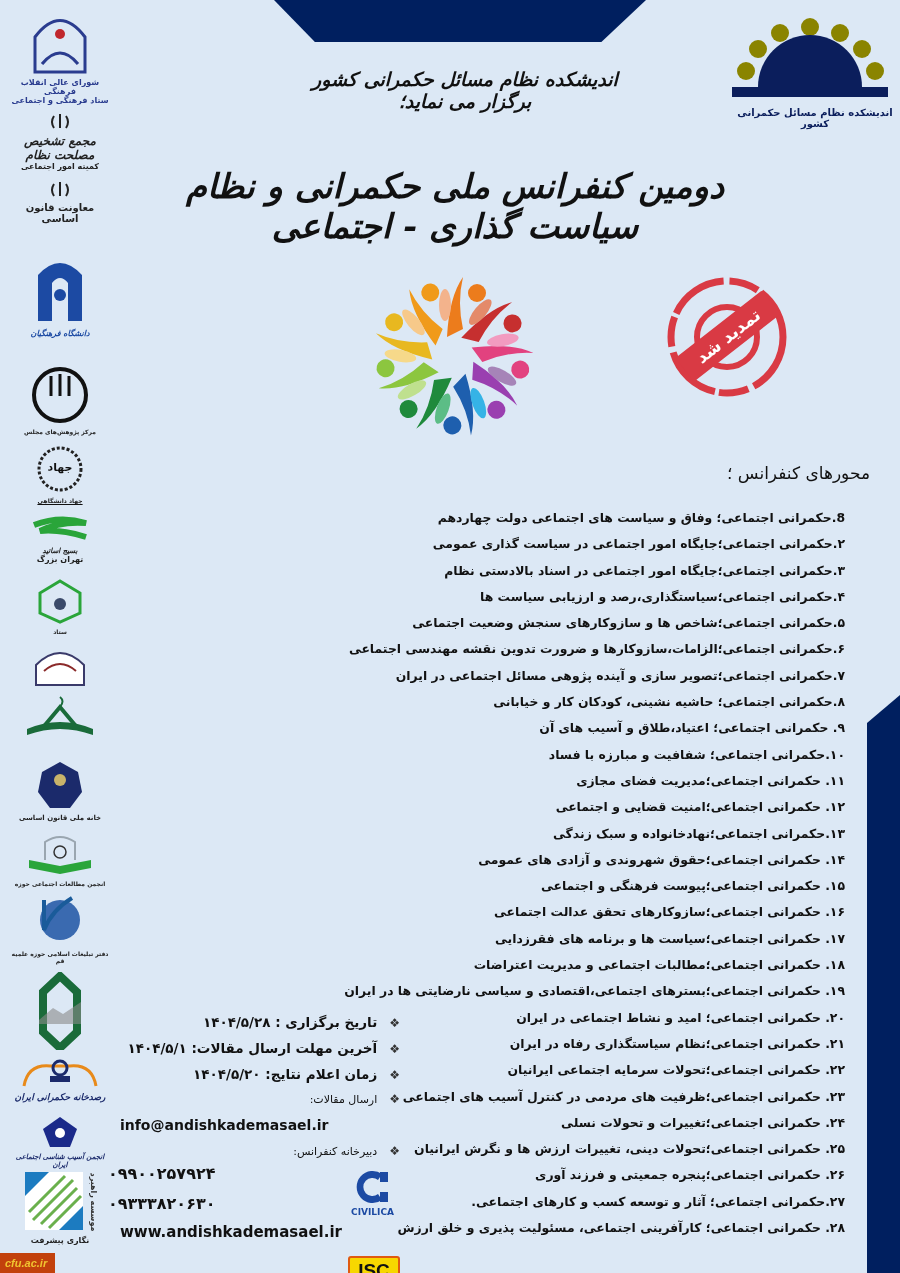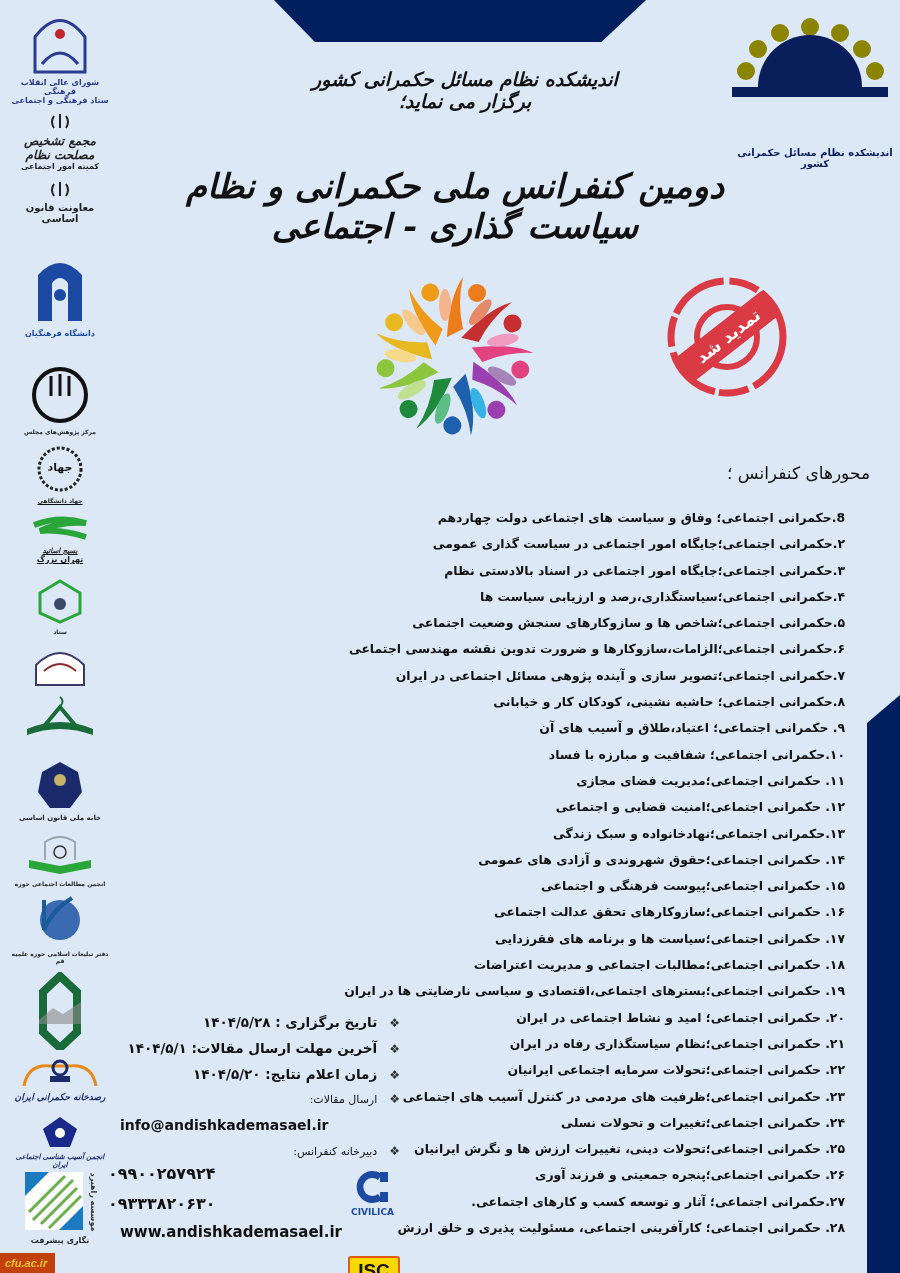--- a/index.html
+++ b/index.html
@@ -19,21 +19,21 @@
   .right-strip {
     position: absolute; left: 867px; top: 695px; width: 33px; height: 578px;
     background: #001f5f;
     clip-path: polygon(0 28px, 100% 0, 100% 100%, 0 100%);
   }
   
   .host-logo { position: absolute; left: 730px; top: 15px; width: 170px; height: 110px; }
   .host-logo svg { position: absolute; left: 0; top: 0; }
   .host-logo .host-name {
     position: absolute; left: 0; top: 92px; width: 170px; text-align: center;
-    direction: rtl; font-size: 10px; font-weight: bold; color: #0b1e5c; margin-top: 40px;
+    direction: rtl; font-size: 10px; font-weight: bold; color: #0b1e5c;
   }
   .subtitle {
     position: absolute; left: 300px; top: 68px; width: 330px; text-align: center;
     direction: rtl; font-family: "DejaVu Serif", serif; font-style: italic;
     font-size: 19px; font-weight: bold; color: #111;
   }
   .main-title {
     position: absolute; left: 160px; top: 166px; width: 590px; text-align: center;
     direction: rtl; font-family: "DejaVu Serif", serif; font-style: italic;
     font-size: 34px; font-weight: bold; color: #111;
@@ -262,37 +262,37 @@
     <svg class="shape" width="24" height="18" viewBox="0 0 24 18">
       <path d="M12 2 L12 16 M6 4 Q2 10 6 16 M18 4 Q22 10 18 16" stroke="#222" stroke-width="2" fill="none"></path>
     </svg>
     <span class="lbl" style="font-size:10px;">معاونت قانون اساسی</span>
   </div>
   <div class="logo" style="top:255px;">
     <svg class="shape" width="52" height="70" viewBox="0 0 52 70">
       <path d="M4 66 L4 20 Q26 -4 48 20 L48 66 L34 66 L34 28 Q26 18 18 28 L18 66 Z" fill="#1c4aa3"></path>
       <circle cx="26" cy="40" r="6" fill="#1c4aa3"></circle>
     </svg>
-    <span class="lbl" style="color:#1c4aa3;">دانشگاه فرهنگیان</span>
+    <span class="lbl" style="color:#1c4aa3;font-style:italic;">دانشگاه فرهنگیان</span>
   </div>
   <div class="logo" style="top:366px;">
     <svg class="shape" width="58" height="58" viewBox="0 0 58 58">
       <circle cx="29" cy="29" r="26" fill="none" stroke="#111" stroke-width="4"></circle>
       <path d="M20 10 L20 30 M29 8 L29 30 M38 10 L38 30" stroke="#111" stroke-width="3"></path>
     </svg>
     <span class="lbl" style="font-size:6px;">مرکز پژوهش‌های مجلس</span>
   </div>
   <div class="logo" style="top:445px;text-decoration:underline;">
     <svg class="shape" width="48" height="48" viewBox="0 0 48 48">
       <circle cx="24" cy="24" r="21" fill="none" stroke="#222" stroke-width="3" stroke-dasharray="3 2"></circle>
       <text x="24" y="26" font-size="11" font-weight="bold" text-anchor="middle" fill="#111">جهاد</text>
     </svg>
     <span class="lbl" style="font-size:6px;">جهاد دانشگاهی</span>
   </div>
-  <div class="logo" style="top:515px;text-decoration:underline;">
+  <div class="logo" style="top:515px;">
     <svg class="shape" width="60" height="28" viewBox="0 0 60 28">
       <path d="M4 10 Q30 0 56 8 Q30 6 10 16 Q30 14 56 22" fill="none" stroke="#2aa53a" stroke-width="6"></path>
     </svg>
     <span class="lbl" style="font-size:7px;font-style:italic;">بسیج اساتید</span>
     <span class="lbl">تهران بزرگ</span>
   </div>
   <div class="logo" style="top:578px;">
     <svg class="shape" width="50" height="46" viewBox="0 0 50 46">
       <path d="M25 3 L45 15 L45 35 L25 44 L5 35 L5 15 Z" fill="none" stroke="#2aa53a" stroke-width="3"></path>
       <circle cx="25" cy="26" r="6" fill="#3a4a6a"></circle>

